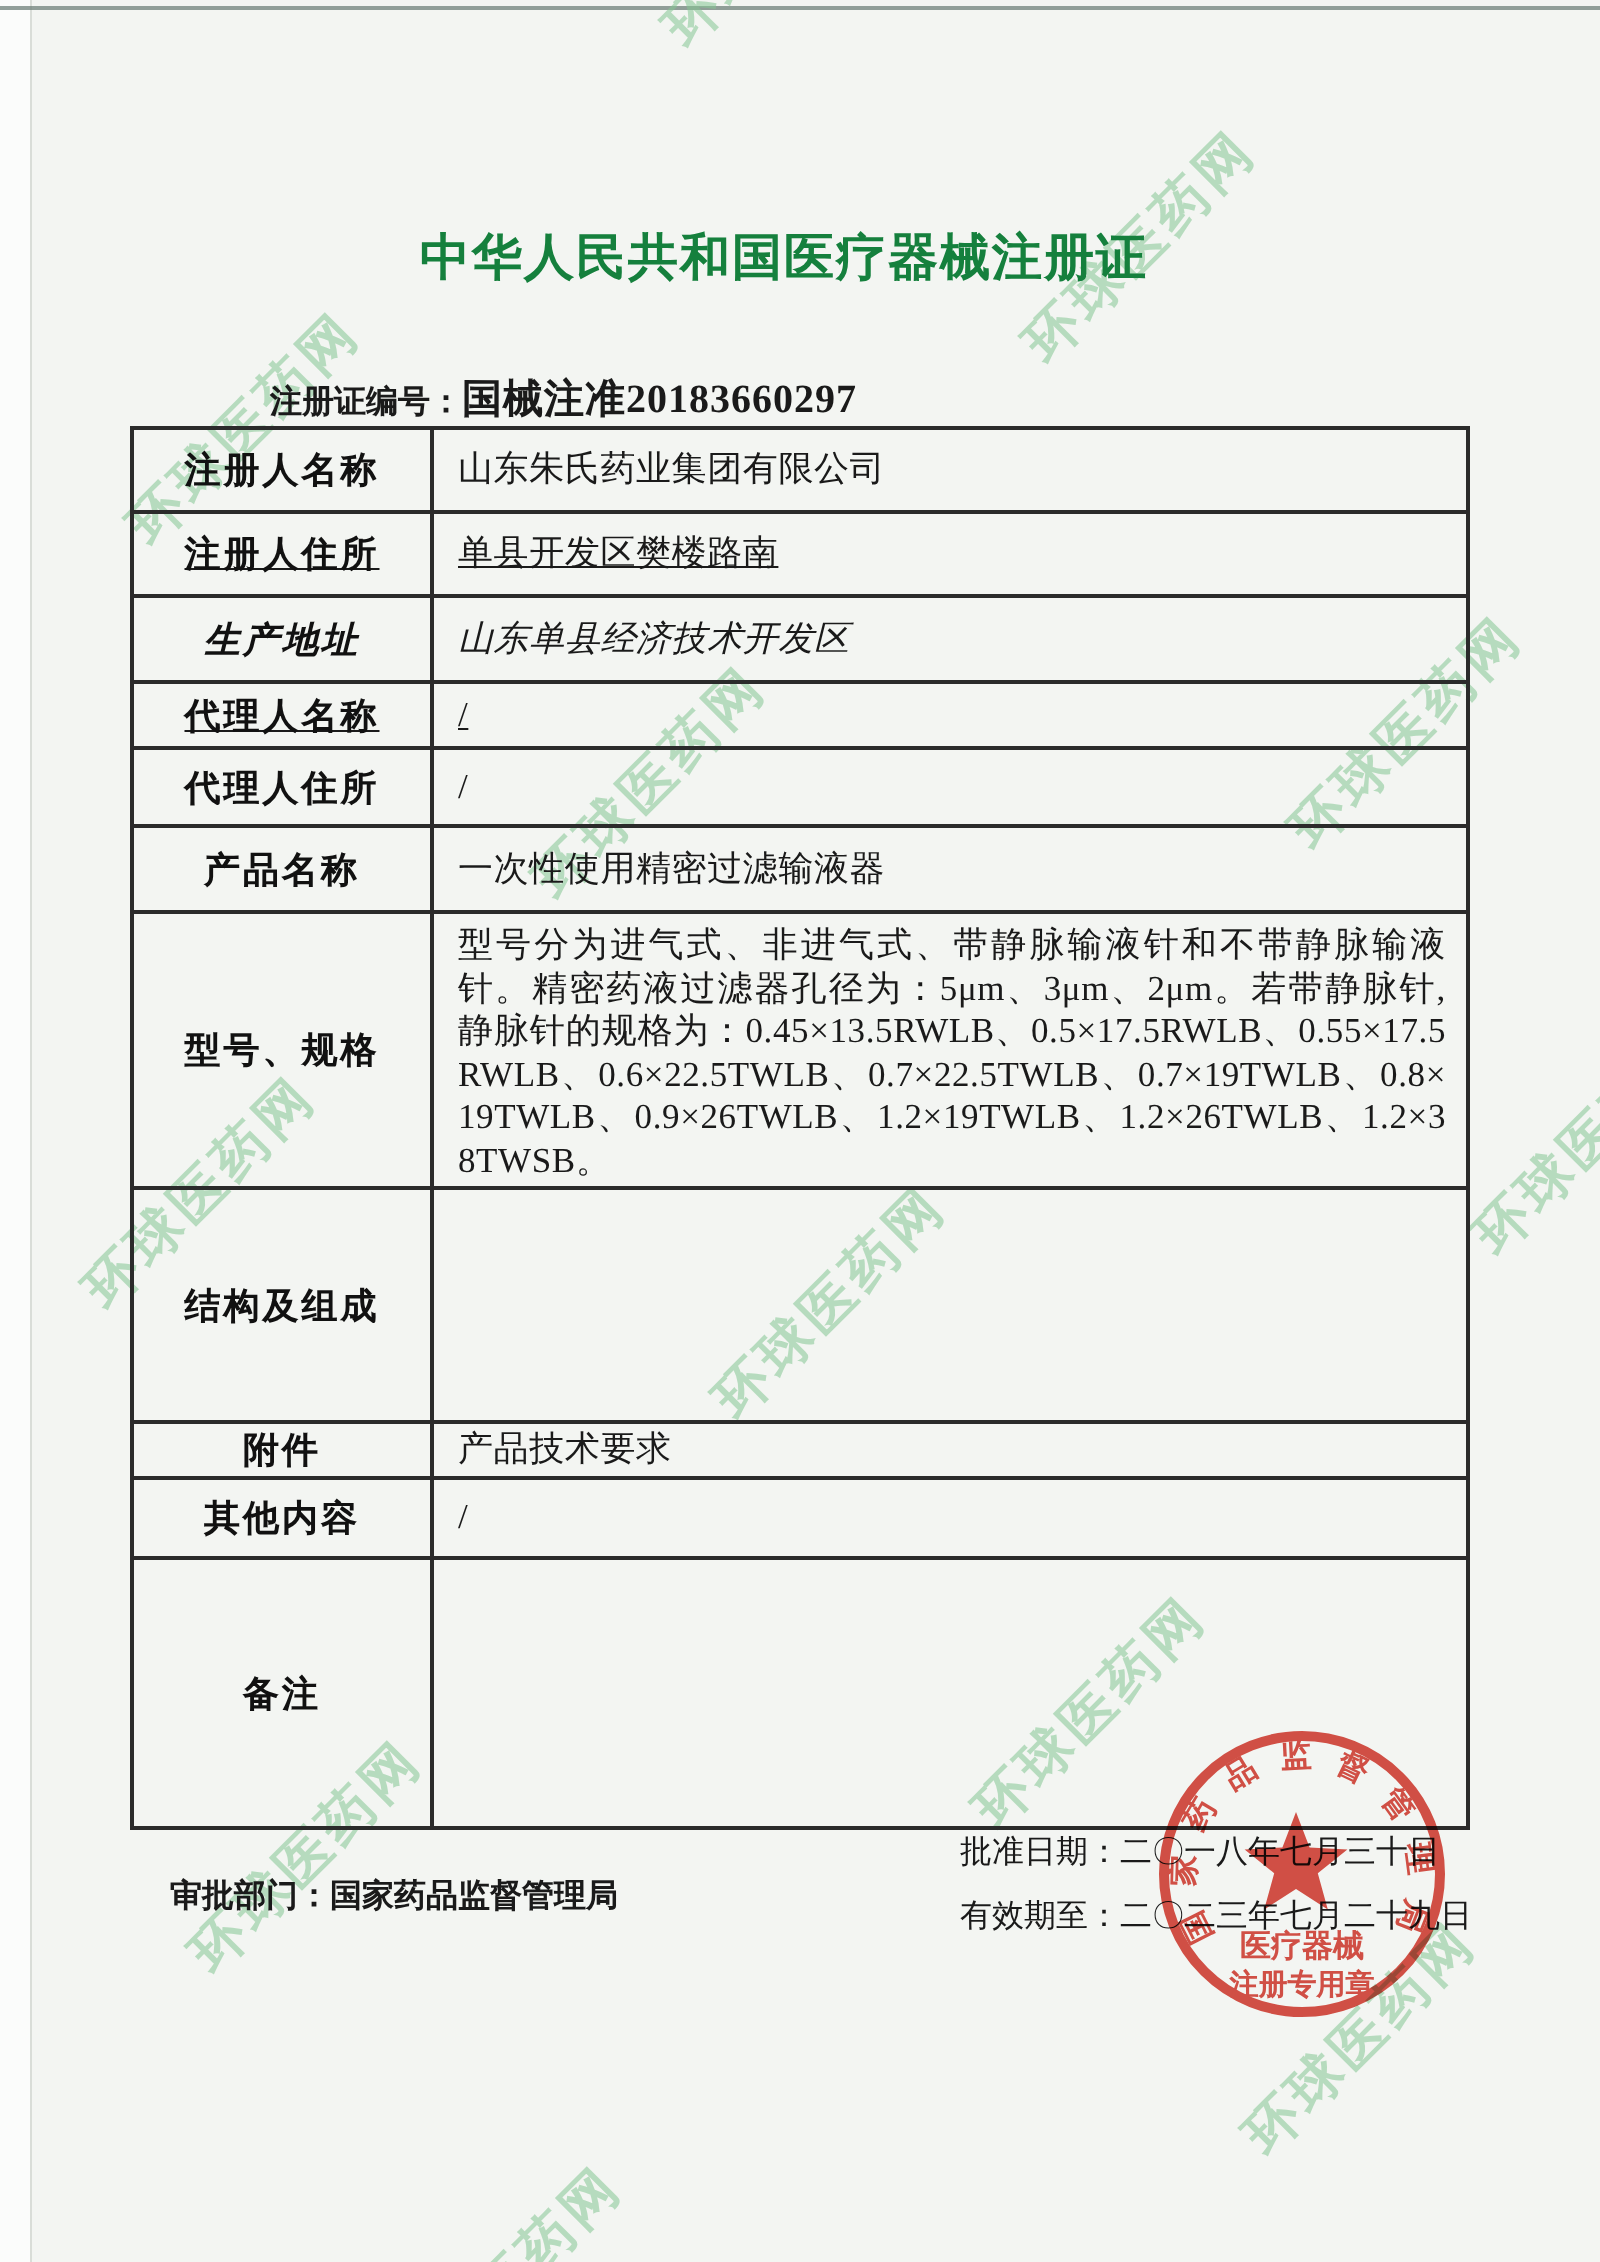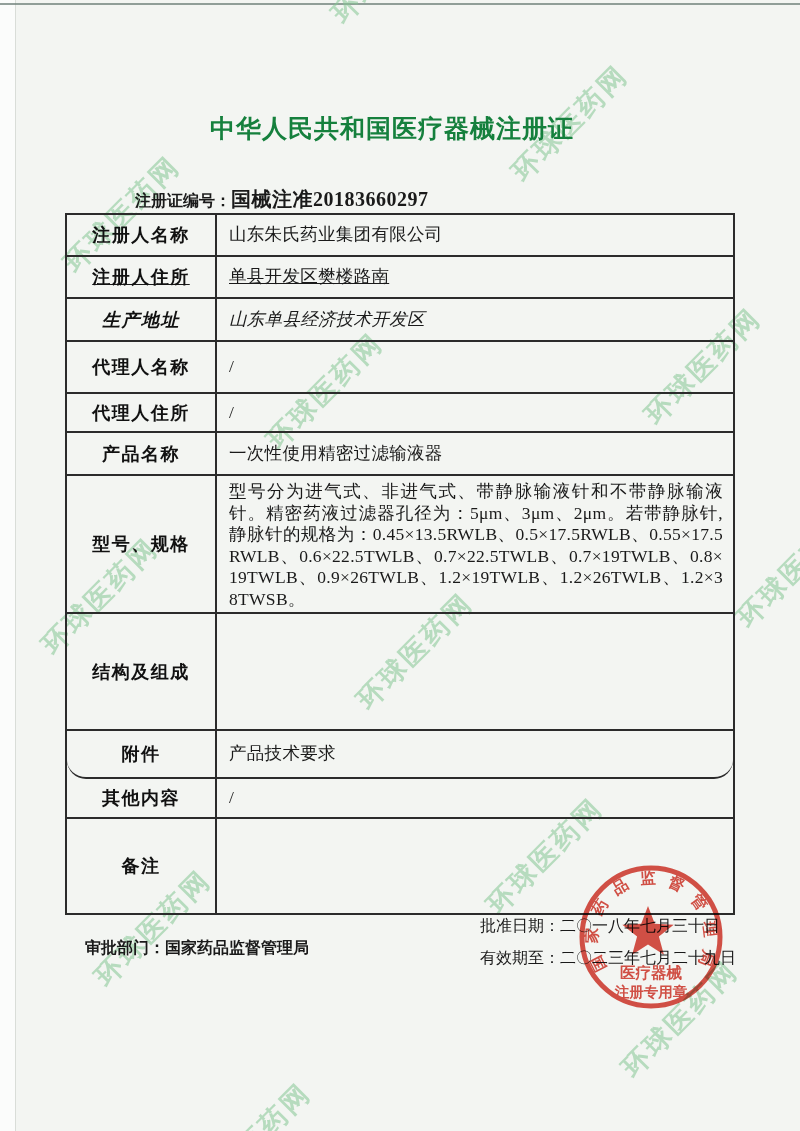--- a/index.html
+++ b/index.html
@@ -29,22 +29,22 @@
   }
   .certline{position:absolute;left:135px;top:186px;z-index:2;font-size:16px;font-weight:700;}
   .certline .num{font-size:20px;letter-spacing:.5px;}
   
   .cert-table{
     position:absolute;left:65px;top:213px;width:670px;height:702px;z-index:2;
     border:2px solid #2b2b2b;box-sizing:border-box;display:flex;flex-direction:column;justify-content:center;
   }
   .row{display:flex;border-bottom:2px solid #2b2b2b;box-sizing:border-box;}
   .row:last-child{border-bottom:none;}
-  .r0{height:42px;} .r1{height:42px;text-decoration:underline;} .r2{height:43px;font-style:italic;} .r3{height:52px;} .r4{height:39px;}
-  .r5{height:43px;} .r6{height:138px;} .r7{height:117px;} .r8{height:60px;} .r9{height:48px;border-radius:19px;}
+  .r0{height:42px;} .r1{height:42px;text-decoration:underline;} .r2{height:43px;font-style:italic;} .r3{height:33px;text-decoration:underline;} .r4{height:39px;}
+  .r5{height:43px;} .r6{height:138px;} .r7{height:117px;} .r8{height:60px;} .r9{height:28px;}
   .r10{height:40px;} .r11{flex:1;}
   .cell-label{
     width:150px;flex:0 0 150px;border-right:2px solid #2b2b2b;box-sizing:border-box;
     display:flex;align-items:center;justify-content:center;
     font-family:"Liberation Sans", sans-serif;font-weight:700;font-size:18px;letter-spacing:1.5px;color:#111;
     text-align:center;
   }
   .cell-value{
     flex:1;box-sizing:border-box;padding:2px 10px 2px 12px;
     display:flex;align-items:center;

